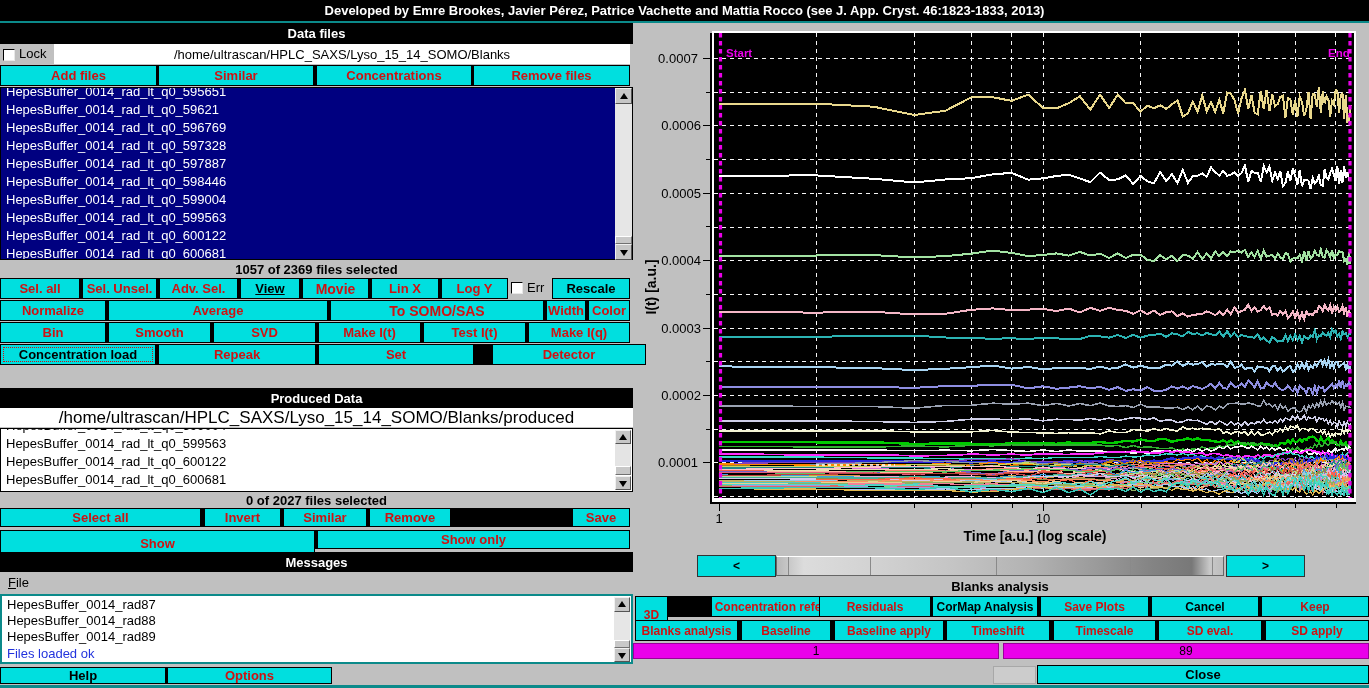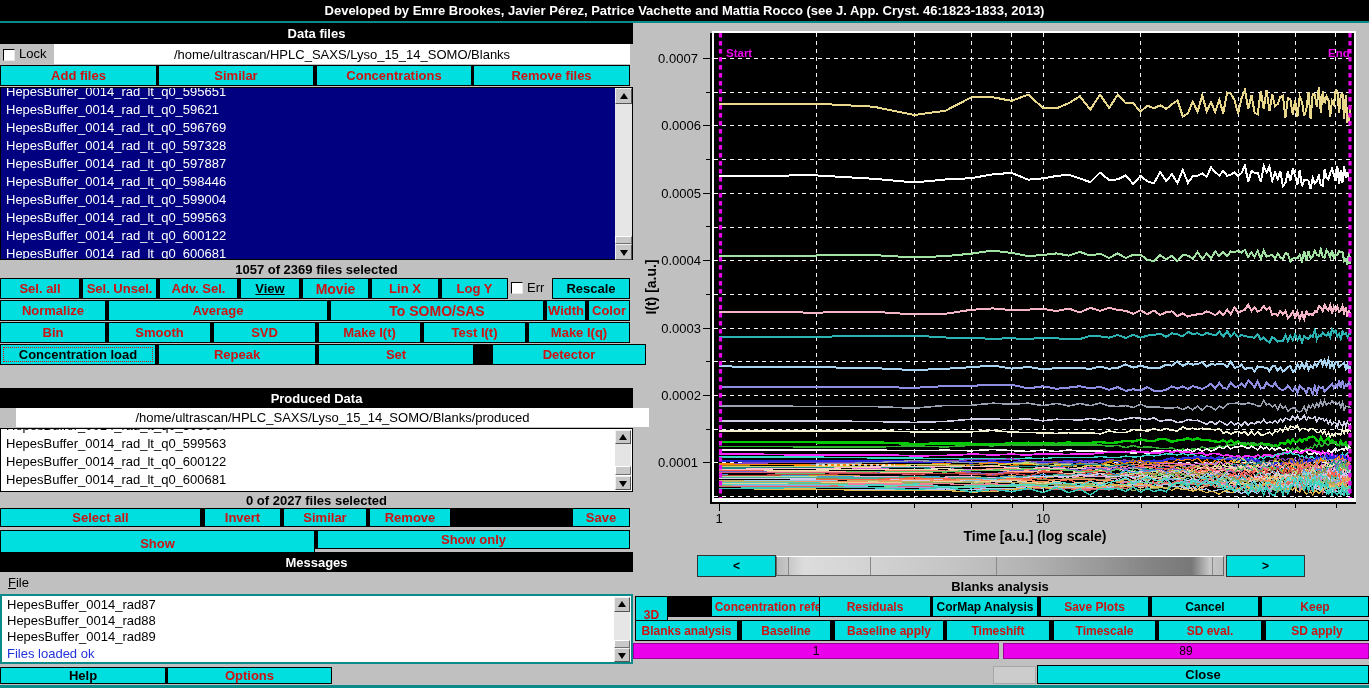--- a/index.html
+++ b/index.html
@@ -71,21 +71,21 @@
 <div class="btn" style="left:423px;top:322px;width:103px;height:21px;color:#cf1212;font-size:13px;">Test I(t)</div>
 <div class="btn" style="left:528px;top:322px;width:102px;height:21px;color:#cf1212;font-size:13px;">Make I(q)</div>
 <div style="left:0;top:344px;width:630px;height:21px;background:#000;"></div>
 <div class="btn" style="left:0px;top:344px;width:156px;height:21px;color:#000;font-size:13px;">
     <span style="position:absolute;left:2px;top:2px;right:2px;bottom:2px;border:1px dotted #cf1212;display:flex;align-items:center;justify-content:center;">Concentration load</span>
   </div>
 <div class="btn" style="left:158px;top:344px;width:158px;height:21px;color:#cf1212;font-size:13px;">Repeak</div>
 <div class="btn" style="left:318px;top:344px;width:156px;height:21px;color:#cf1212;font-size:13px;">Set</div>
 <div class="btn" style="left:492px;top:344px;width:154px;height:21px;color:#cf1212;font-size:13px;">Detector</div>
 <div class="bar" style="left:0;top:388px;width:633px;height:20px;">Produced Data</div>
-<div style="left:0;top:408px;width:633px;height:19px;background:#fff;color:#000;font-size:13px;display:flex;align-items:center;justify-content:center;margin-left:16px;">/home/ultrascan/HPLC_SAXS/Lyso_15_14_SOMO/Blanks/produced</div>
+<div style="left:0;top:408px;width:633px;height:19px;background:#fff;color:#000;font-size:17px;display:flex;align-items:center;justify-content:center;">/home/ultrascan/HPLC_SAXS/Lyso_15_14_SOMO/Blanks/produced</div>
 <div style="left:0;top:428px;width:633px;height:64px;background:#fff;border:1px solid #000;overflow:hidden;">
 <div style="left:5px;top:-12px;width:600px;color:#000;font-size:13px;line-height:18px;white-space:pre;">HepesBuffer_0014_rad_lt_q0_599004
 HepesBuffer_0014_rad_lt_q0_599563
 HepesBuffer_0014_rad_lt_q0_600122
 HepesBuffer_0014_rad_lt_q0_600681</div>
 </div>
 <div class="sb" style="left:615px;top:430px;width:16px;height:14px;"></div>
 <div class="arr" style="left:619px;top:434px;border-left:4px solid transparent;border-right:4px solid transparent;border-bottom:6px solid #000;"></div>
 <div style="left:615px;top:444px;width:16px;height:22px;background:#e4e4e4;"></div>
 <div class="sbt" style="left:615px;top:466px;width:16px;height:9px;"></div>

